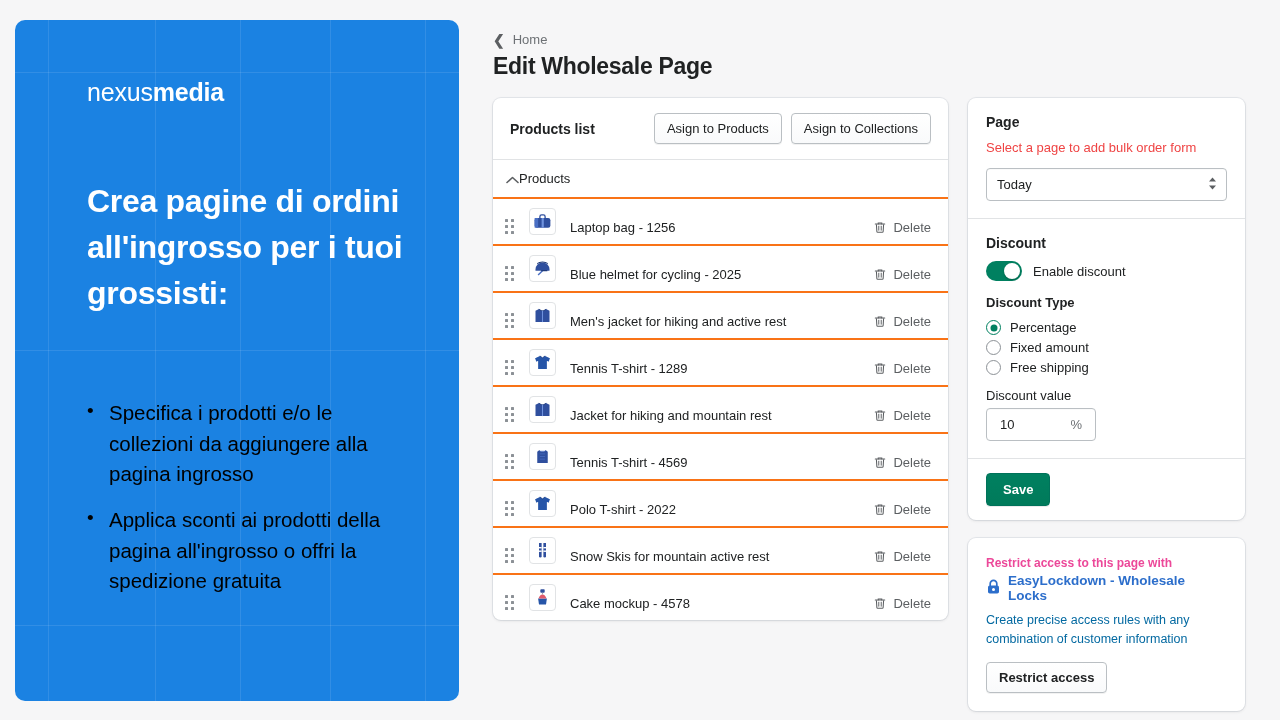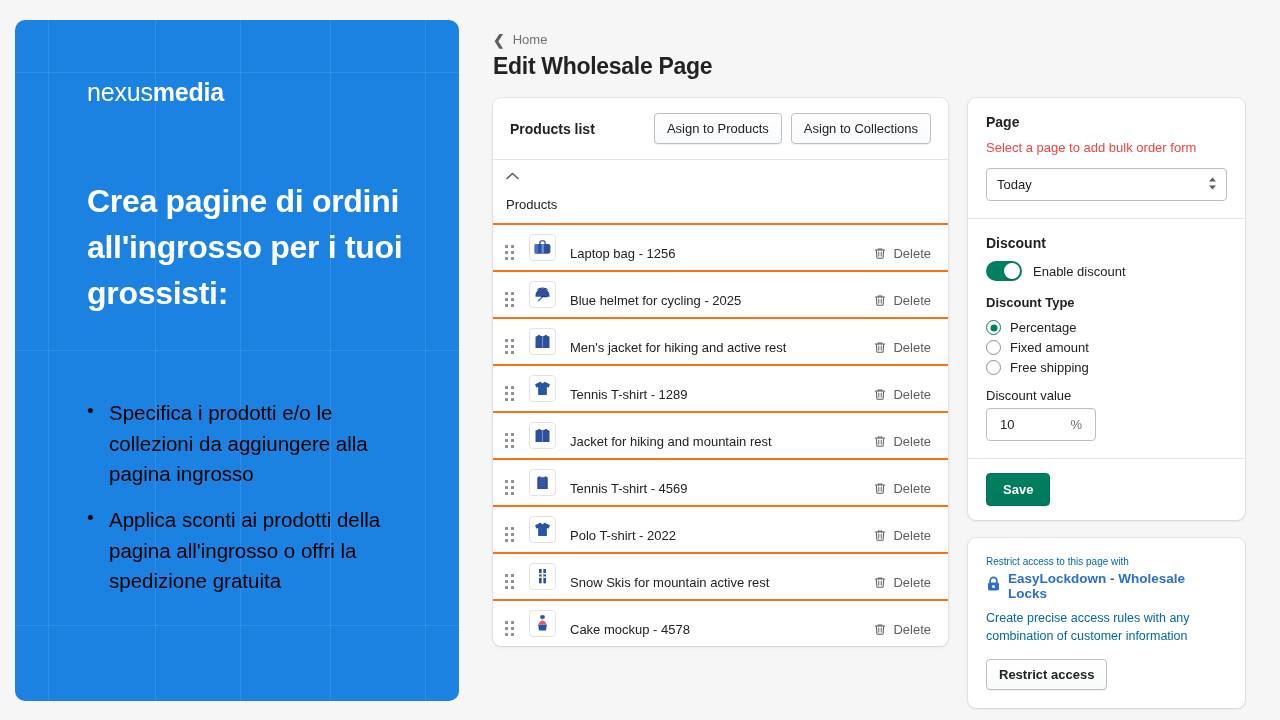--- a/index.html
+++ b/index.html
@@ -66,25 +66,24 @@
   .btn {
     font-family: inherit; font-size: 13px; color: #202223; font-weight: 400;
     background: linear-gradient(180deg,#fff,#f9fafb);
     border: 1px solid #babfc3; border-radius: 4px;
     padding: 7px 12px; cursor: pointer; white-space: nowrap;
     box-shadow: 0 1px 0 rgba(0,0,0,0.05);
   }
   .products-head .btn + .btn { margin-left: 9px; }
 
   .section-head {
-    display: flex; align-items: flex-start; gap: 15px;
+    display: flex; align-items: flex-end; 
     padding: 11px 17px 11px 13px;
     border-top: 1px solid #e1e3e5;
     cursor: pointer;
-    flex-direction: column;
   }
   .section-head .caret { color: #5c5f62; font-size: 11px; line-height: 1; }
   .section-head .label { font-size: 13px; color: #202223; }
 
   .row {
     display: flex; align-items: flex-end;
     padding: 9px 17px 9px 12px;
     border-top: 2px solid #f97316;
     min-height: 43px;
   }
@@ -158,21 +157,21 @@
   .save-wrap { padding: 14px 18px; border-top: 1px solid #e1e3e5; }
   .btn-save {
     font-family: inherit; font-size: 13px; font-weight: 600; color: #fff;
     background: linear-gradient(180deg,#008060,#007a5a);
     border: 1px solid #00725a; border-radius: 4px;
     padding: 8px 16px; cursor: pointer;
     box-shadow: 0 1px 0 rgba(0,0,0,0.08);
   }
 
   .lock-card { margin-top: 18px; padding: 17px 18px 18px; }
-  .lock-card .lc-title { font-size: 10px; font-weight: 400; color: #0369a1; line-height: 1.45; }
+  .lock-card .lc-title { font-size: 12px; font-weight: 700; color: #ec4899; line-height: 1.45; }
   .lc-link {
     display: flex; align-items: center; gap: 7px;
     color: #2c6ecb; font-size: 13.5px; font-weight: 700; margin-top: 1px;
     cursor: pointer; text-decoration: none;
   }
   .lc-desc { font-size: 12.5px; color: #0369a1; line-height: 1.45; margin-top: 8px; }
   .btn-restrict { margin-top: 14px; font-weight: bold; }
 </style>
 </head>
 <body>

